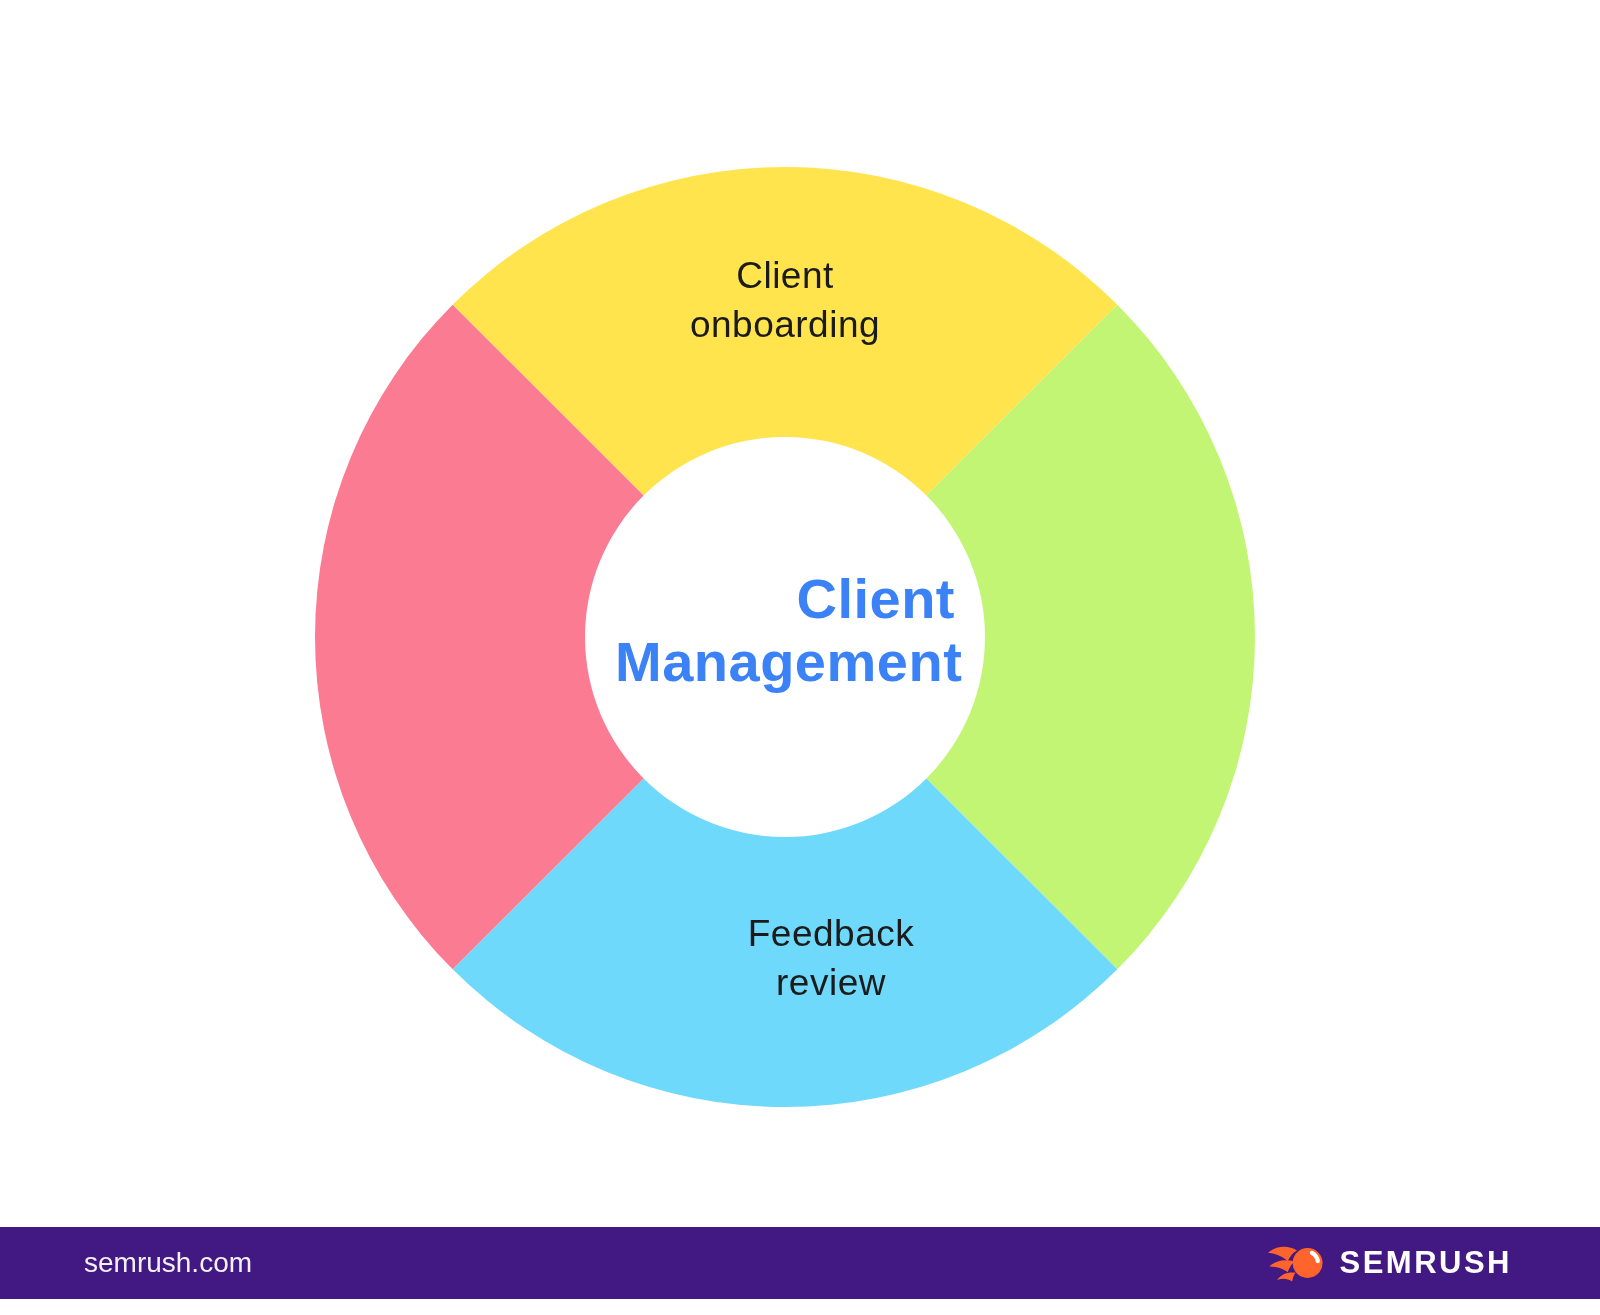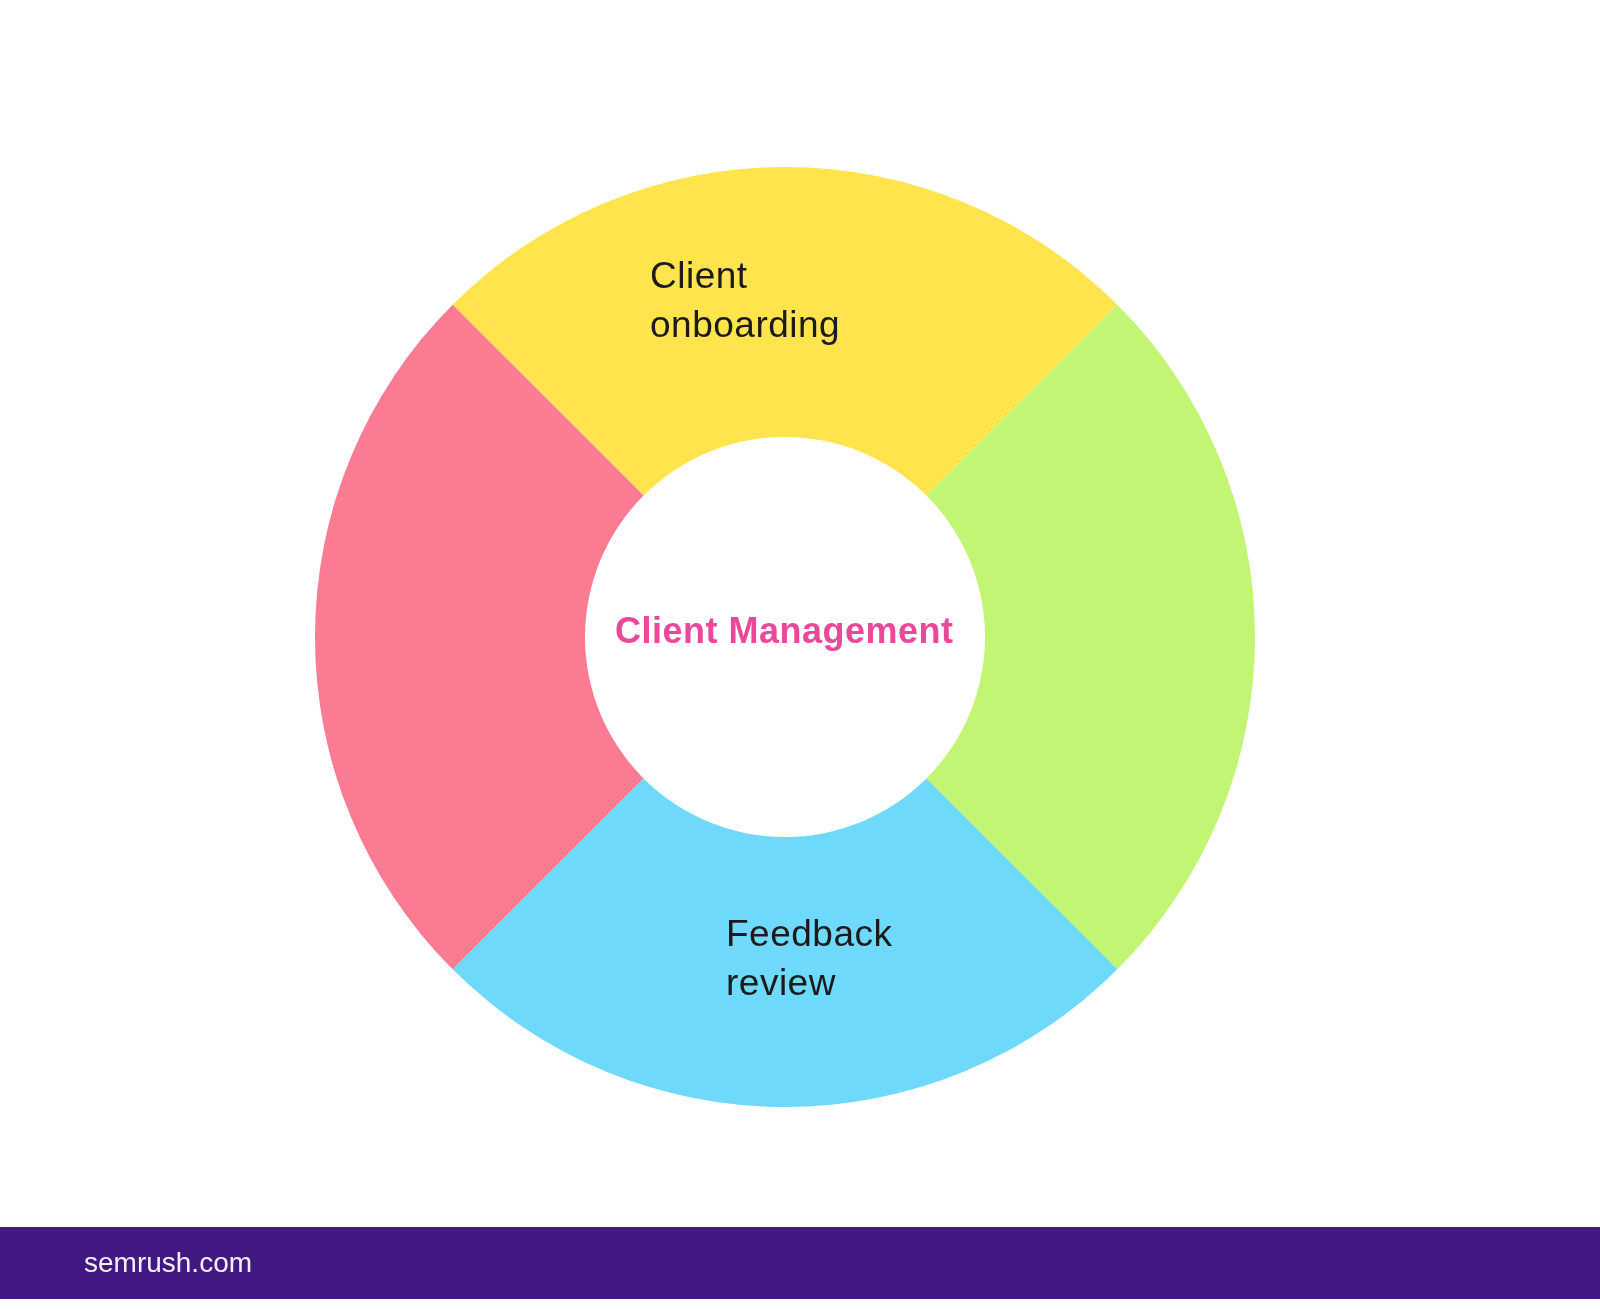--- a/index.html
+++ b/index.html
@@ -13,41 +13,42 @@
     color: #1b1b1b;
   }
   .donut-svg {
     position: absolute;
     left: 0; top: 0;
     width: 1600px; height: 1315px;
   }
   .seg-label {
     position: absolute;
     transform: translate(-50%, -50%);
+    text-align: center;
     font-size: 37px;
     line-height: 49px;
     font-weight: 400;
     color: #1b1b1b;
     letter-spacing: 0.5px;
   }
   .seg-label.top    { left: 785px;  top: 300px;  width: 270px; }
   .seg-label.right  { left: 1122px; top: 628px;  width: 250px; }
   .seg-label.bottom { left: 831px;  top: 958px;  width: 210px; }
   .seg-label.left   { left: 448px;  top: 628px;  width: 250px; }
   .center-title {
     position: absolute;
     left: 785px; top: 630px;
     transform: translate(-50%, -50%);
     width: 340px;
-    text-align: left;
-    font-size: 36px;
+    text-align: right;
+    font-size: 56px;
     line-height: 63px;
     font-weight: 700;
     letter-spacing: 0.5px;
-    color: #ec4899;
+    color: #3b82f6;
   }
   .footer {
     position: absolute;
     left: 0;
     top: 1227px;
     width: 1600px;
     height: 72px;
     background: #421982;
     display: flex;
     align-items: center;
@@ -89,15 +90,27 @@
     <path d="M452.66 969.34 A470 470 0 0 1 452.66 304.66 L643.58 495.58 A200 200 0 0 0 643.58 778.42 Z" fill="#FB7B93"></path>
   </svg>
 
   <div class="seg-label top">Client onboarding</div>
   <div class="seg-label bottom">Feedback review</div>
 
   <div class="center-title">Client Management</div>
 
   <div class="footer">
     <span class="footer-url">semrush.com</span>
+    <span class="brand">
+      <svg class="brand-icon" viewBox="0 0 60 44" aria-hidden="true">
+        <g fill="#FF642D">
+          <circle cx="42" cy="22" r="15.5"></circle>
+          <path d="M31 9 C 22 3.5 9.5 4 1 11.5 C 10 12.5 16 15.5 21.5 20 C 23.5 15.5 26.5 11.5 31 9 Z"></path>
+          <path d="M28.5 20.5 C 19.5 17.5 8.5 19.5 2.5 25.5 C 10.5 25.5 16.5 27.5 21.5 31.5 C 23 27 25 23.5 28.5 20.5 Z"></path>
+          <path d="M29.5 32 C 22 31 14.5 33.5 10.5 39.5 C 16.5 37.5 21.5 38.2 26 41.2 C 26.5 37.8 27.5 34.6 29.5 32 Z"></path>
+        </g>
+        <path d="M46.5 11.5 A 11.5 11.5 0 0 1 52.5 20" fill="none" stroke="#ffffff" stroke-width="4.4" stroke-linecap="round"></path>
+      </svg>
+      <span class="brand-name">SEMRUSH</span>
+    </span>
   </div>
 
 </div>
 
 </body></html>

